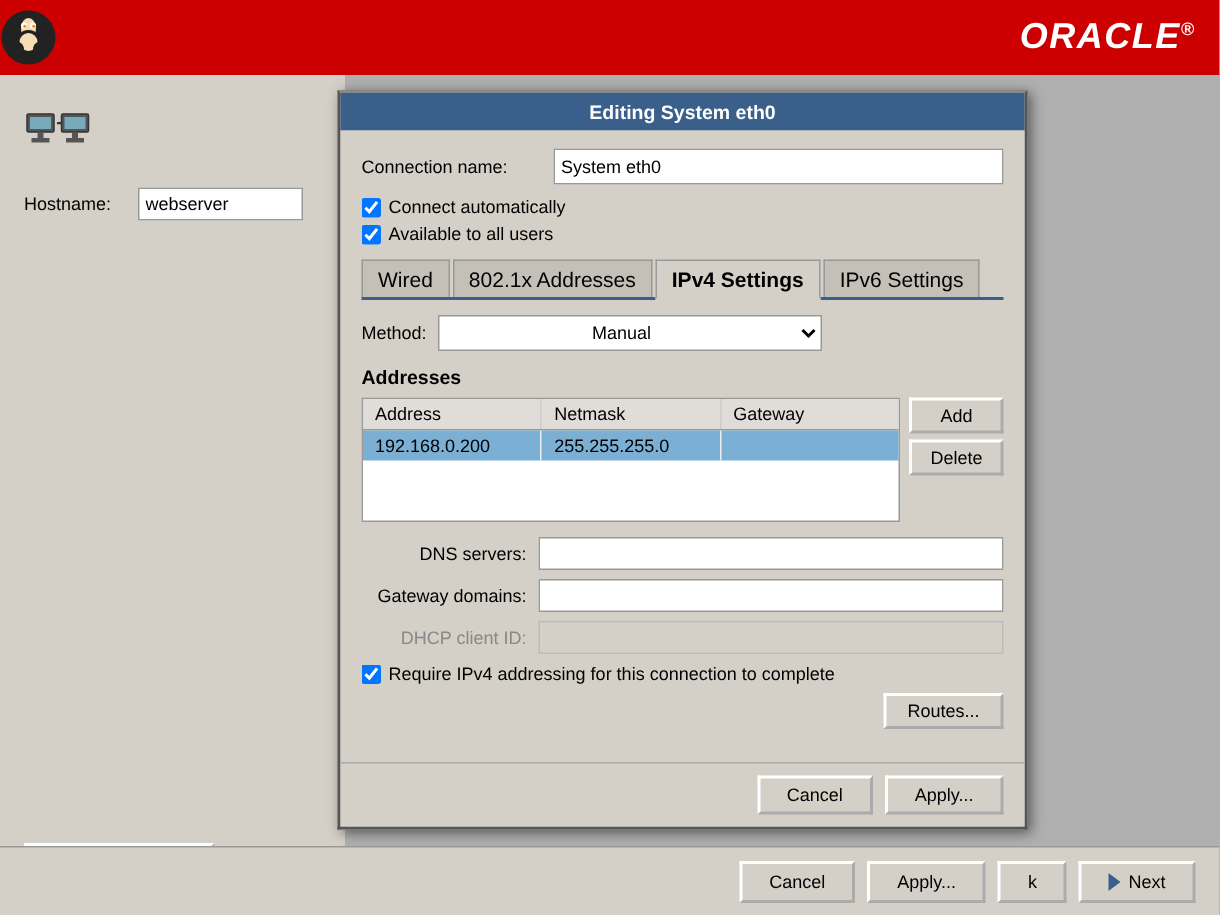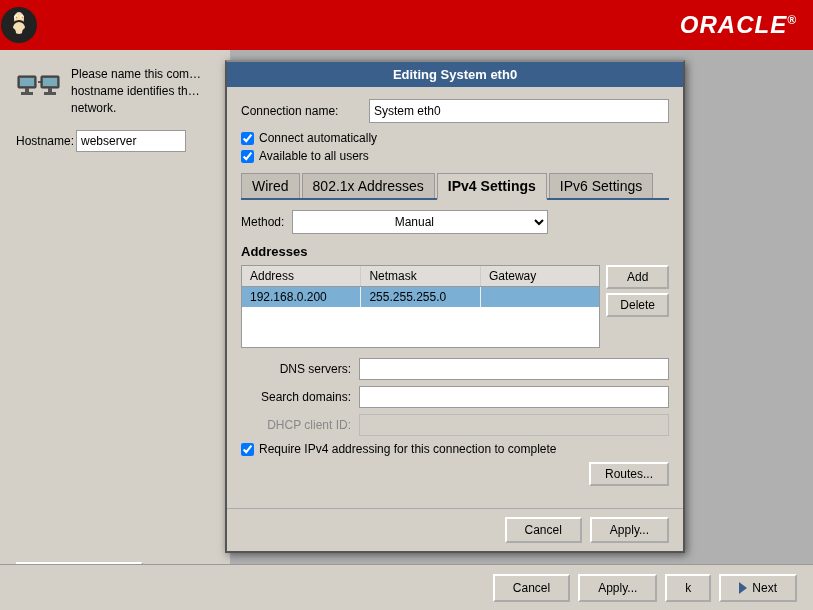--- a/index.html
+++ b/index.html
@@ -70,21 +70,21 @@
       margin-top: 2px;
     }
     .left-panel-text {
       font-size: 12px;
       color: #000;
       line-height: 1.4;
     }
     .hostname-row {
       display: flex;
       align-items: center;
-      gap: 2px;
+      gap: 18px;
       margin-top: 4px;
     }
     .hostname-label {
       font-size: 12px;
     }
     .hostname-input {
       width: 110px;
       height: 22px;
       border: 1px solid #999;
       padding: 0 4px;
@@ -427,23 +427,20 @@
           <rect x="4" y="10" width="14" height="8" fill="#7ab"></rect>
           <rect x="9" y="20" width="4" height="4" fill="#555"></rect>
           <rect x="5" y="24" width="12" height="3" fill="#555"></rect>
           <rect x="25" y="8" width="18" height="12" rx="1" fill="#555" stroke="#333" stroke-width="1"></rect>
           <rect x="27" y="10" width="14" height="8" fill="#7ab"></rect>
           <rect x="32" y="20" width="4" height="4" fill="#555"></rect>
           <rect x="28" y="24" width="12" height="3" fill="#555"></rect>
           <line x1="22" y1="14" x2="25" y2="14" stroke="#333" stroke-width="1.5"></line>
         </svg>
       </div>
-      <div class="left-panel-text">
-        Please name this com…<br>hostname identifies th…<br>network.
-      </div>
     </div>
     <div class="hostname-row">
       <span class="hostname-label">Hostname:</span>
       <input class="hostname-input" type="text" value="webserver" style="">
     </div>
 
     <button class="configure-btn">Configure Network</button>
   </div>
 
   <div class="dialog-overlay">
@@ -504,21 +501,21 @@
               <button class="addr-btn">Delete</button>
             </div>
           </div>
 
           <div class="form-row">
             <span class="form-row-label">DNS servers:</span>
             <input class="form-row-input" type="text" value="" style="">
           </div>
 
           <div class="form-row">
-            <span class="form-row-label">Search domains:</span>
+            <span class="form-row-label">Gateway domains:</span>
             <input class="form-row-input" type="text" value="" style="">
           </div>
 
           <div class="form-row">
             <span class="form-row-label disabled">DHCP client ID:</span>
             <input class="form-row-input disabled" type="text" value="" disabled="" style="">
           </div>
 
           <div class="require-row">
             <input type="checkbox" id="require-ipv4" checked="" style="">

